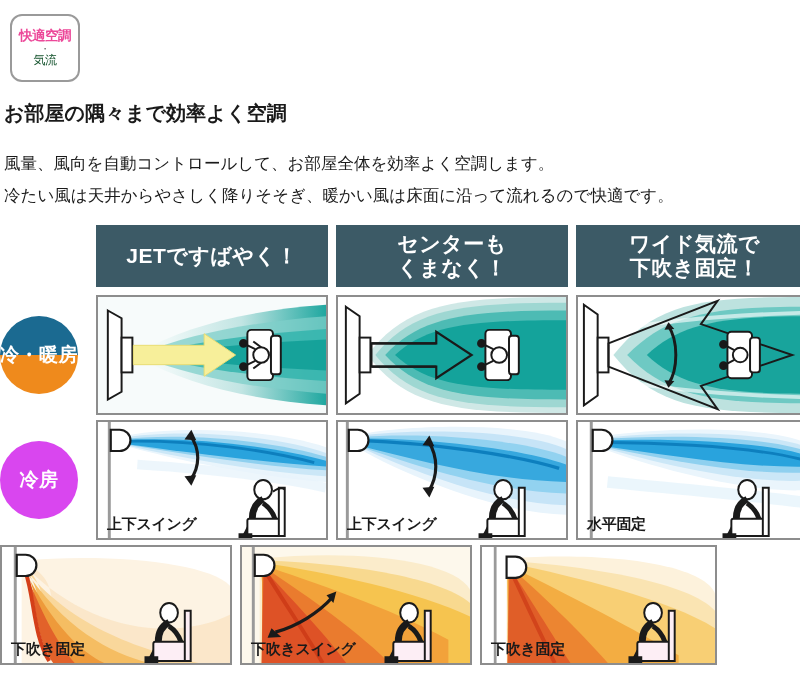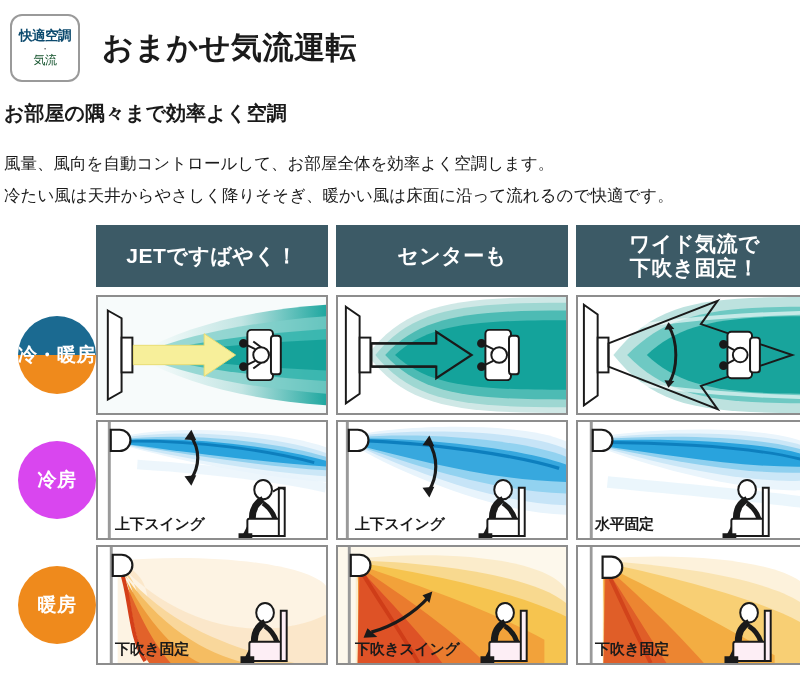--- a/index.html
+++ b/index.html
@@ -24,21 +24,21 @@
     border: 2px solid #9a9a9a;
     border-radius: 12px;
     display: flex;
     flex-direction: column;
     align-items: center;
     justify-content: center;
     line-height: 1.1;
     flex: none;
     margin-left: 6px;
   }
-  .cat-badge .l1 { font-size: 13.5px; font-weight: 700; color: #0c4a6e; letter-spacing: -0.5px; }
+  .cat-badge .l1 { font-size: 13.5px; font-weight: 700; color: #ec4899; letter-spacing: -0.5px; }
   .cat-badge .dot { font-size: 9px; color: #4d4d4d; line-height: 0.9; margin: 1px 0; }
   .cat-badge .l2 { font-size: 12px; font-weight: 400; color: #14532d; letter-spacing: -0.5px; }
 
   .page-title {
     font-size: 31px;
     font-weight: 700;
     margin-left: 22px;
     letter-spacing: 0.5px;
     color: #1a1a1a;
   }
@@ -82,21 +82,21 @@
     justify-content: center;
     font-size: 21px;
     font-weight: 700;
     line-height: 1.18;
     letter-spacing: 0.5px;
   }
   .col-head.wide { width: 237px; }
 
   .rows { position: absolute; left: 0; top: 70px; }
   .row { display: flex; align-items: center; height: 120px; margin-bottom: 5px; }
-  .row-label-wrap { width: 96px; display: flex; align-items: center; justify-content: flex-end; flex: none; }
+  .row-label-wrap { width: 96px; display: flex; align-items: center; justify-content: flex-start; flex: none; }
   .badge {
     width: 78px; height: 78px; border-radius: 50%;
     display: flex; align-items: center; justify-content: center;
     color: #ffffff; font-size: 19px; font-weight: 700; letter-spacing: 0.5px;
     position: relative;
     overflow: hidden;
   }
   .badge span { position: relative; z-index: 2; }
   .badge.split::before {
     content: ""; position: absolute; left: 0; top: 0; width: 100%; height: 50%;
@@ -115,53 +115,53 @@
     border: 2px solid #8d8d8d;
     background: #ffffff;
     position: relative;
     overflow: hidden;
   }
   .cell.wide { width: 237px; }
   .cell svg { display: block; width: 100%; height: 100%; }
 
   .cell-caption {
     position: absolute;
-    left: 17px; bottom: 4px;
+    left: 9px; bottom: 4px;
     font-size: 15px;
     font-weight: 700;
     color: #1a1a1a;
     z-index: 5;
     white-space: nowrap;
     letter-spacing: -0.3px;
   }
 </style>
 </head>
 <body>
 
 <div class="header">
   <div class="cat-badge">
     <div class="l1">快適空調</div>
     <div class="dot">・</div>
     <div class="l2">気流</div>
   </div>
-  <h1 class="page-title">おまかせ気流運転</h1>
 </div>
 
 <div class="lead">お部屋の隅々まで効率よく空調</div>
 <p class="para first">風量、風向を自動コントロールして、お部屋全体を効率よく空調します。</p>
 <p class="para">冷たい風は天井からやさしく降りそそぎ、暖かい風は床面に沿って流れるので快適です。</p>
 
 <div class="grid">
 
   <div class="col-heads">
     <div class="col-head">
       <div>JETですばやく！</div>
     </div>
     <div class="col-head">
       <div>センターも</div>
+      <div>くまなく！</div>
     </div>
     <div class="col-head wide">
       <div>ワイド気流で</div>
       <div>下吹き固定！</div>
     </div>
   </div>
 
   <div class="rows">
 
     <div class="row">
@@ -348,25 +348,20 @@
               <path d="M188,68 L194,68 L194,118 L188,118 Z"></path>
               <path d="M148,116 L160,116 L160,120 L148,120 Z" fill="#1a1a1a"></path>
             </g>
           </svg>
           <div class="cell-caption">水平固定</div>
         </div>
       </div>
     </div>
 
     <div class="row">
-      <div class="row-label-wrap">
-        <div class="badge heat">
-          <span>暖房</span>
-        </div>
-      </div>
       <div class="cells">
 
         <div class="cell">
           <svg viewBox="0 0 232 120" preserveAspectRatio="none">
             <rect x="0" y="0" width="232" height="120" fill="#ffffff"></rect>
             <path d="M20,14 C110,6 210,16 232,40 L232,120 L20,120 Z" fill="#fdf3e3"></path>
             <path d="M20,16 C70,34 40,80 60,120 L232,120 L232,70 C180,96 90,92 20,16 Z" fill="#fbe6c6" opacity="0.9"></path>
             <path d="M20,18 C54,42 36,86 58,120 L200,120 C150,108 70,86 20,18 Z" fill="#f9d79b"></path>
             <path d="M21,20 C46,46 34,88 56,120 L150,120 C110,110 62,84 21,20 Z" fill="#f5bd62"></path>
             <path d="M22,22 C40,48 32,90 54,120 L104,120 C82,110 52,82 22,22 Z" fill="#ee9a3a"></path>

